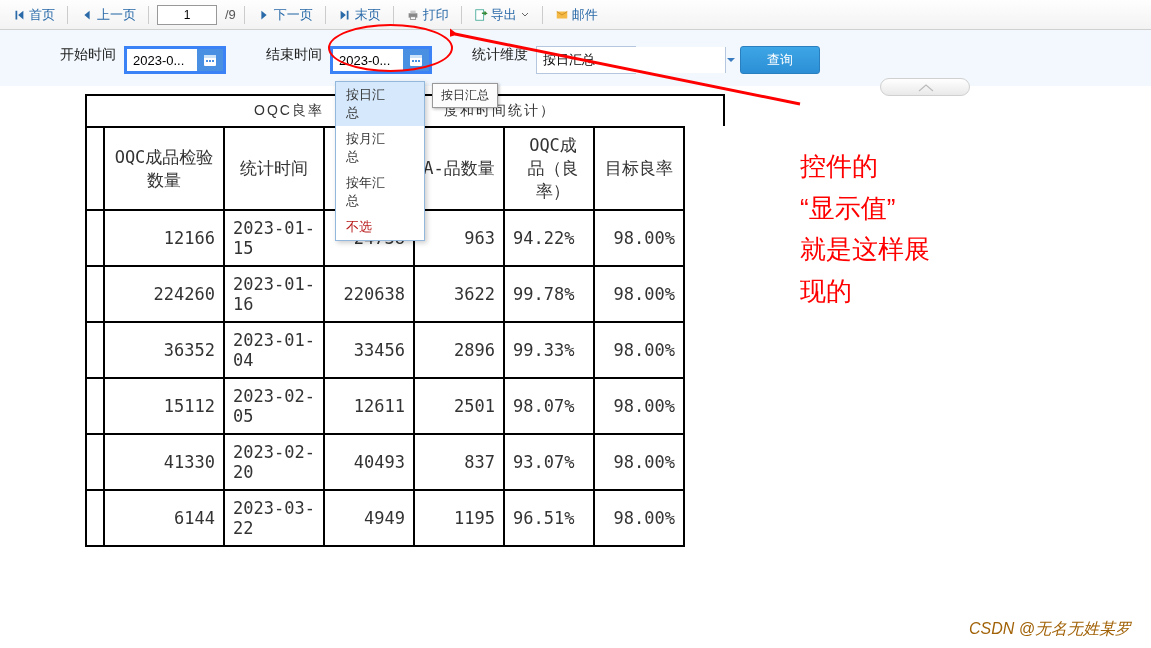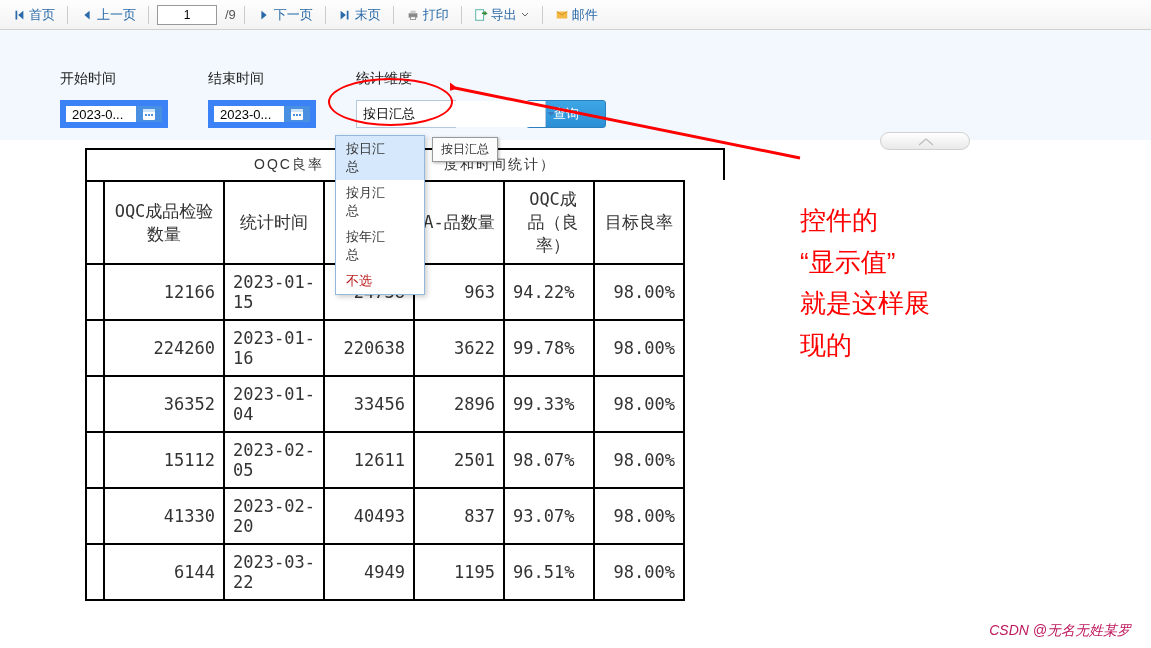--- a/index.html
+++ b/index.html
@@ -37,25 +37,25 @@
     background: #fff;
     font-size: 12px;
   }
   .filter-bar {
     display: flex;
     align-items: flex-end;
     gap: 40px;
     padding: 16px 20px 12px 60px;
     background: #F2F8FD;
   }
-  .filter-col { display:flex; flex-direction:column; gap:8px; }
+  .filter-col { display:flex; flex-direction:row; gap:8px; }
   .filter-label { font-size: 14px; color:#222; margin-bottom: 4px; }
   .date-wrap {
     display:flex; align-items:center;
-    border:6px solid #3b82f6; background:#fff;
+    border:3px solid #3b82f6; background:#fff;
     height: 28px;
   }
   .date-wrap input {
     width: 70px; border:none; outline:none;
     padding: 0 6px; font-size:13px; height:100%;
   }
   .cal-btn {
     width:26px; height:100%;
     display:flex;align-items:center;justify-content:center;
     background:#4a90e2;
@@ -163,22 +163,22 @@
   .pager-thumb {
     position:absolute;
     width:90px; height:18px;
     border:1px solid #d0d0d0;
     border-radius: 9px / 9px;
     background:linear-gradient(#fff,#e9e9e9);
   }
   .watermark {
     position:fixed;
     right:20px; bottom:8px;
-    color:#be185d;
-    font-size:14px;
+    color:#a16207;
+    font-size:16px;
     font-style:italic;
     font-family: Arial, sans-serif;
     pointer-events:none;
   }
 </style>
 </head>
 <body>
 
 <div class="toolbar">
   <span class="tb-btn">

